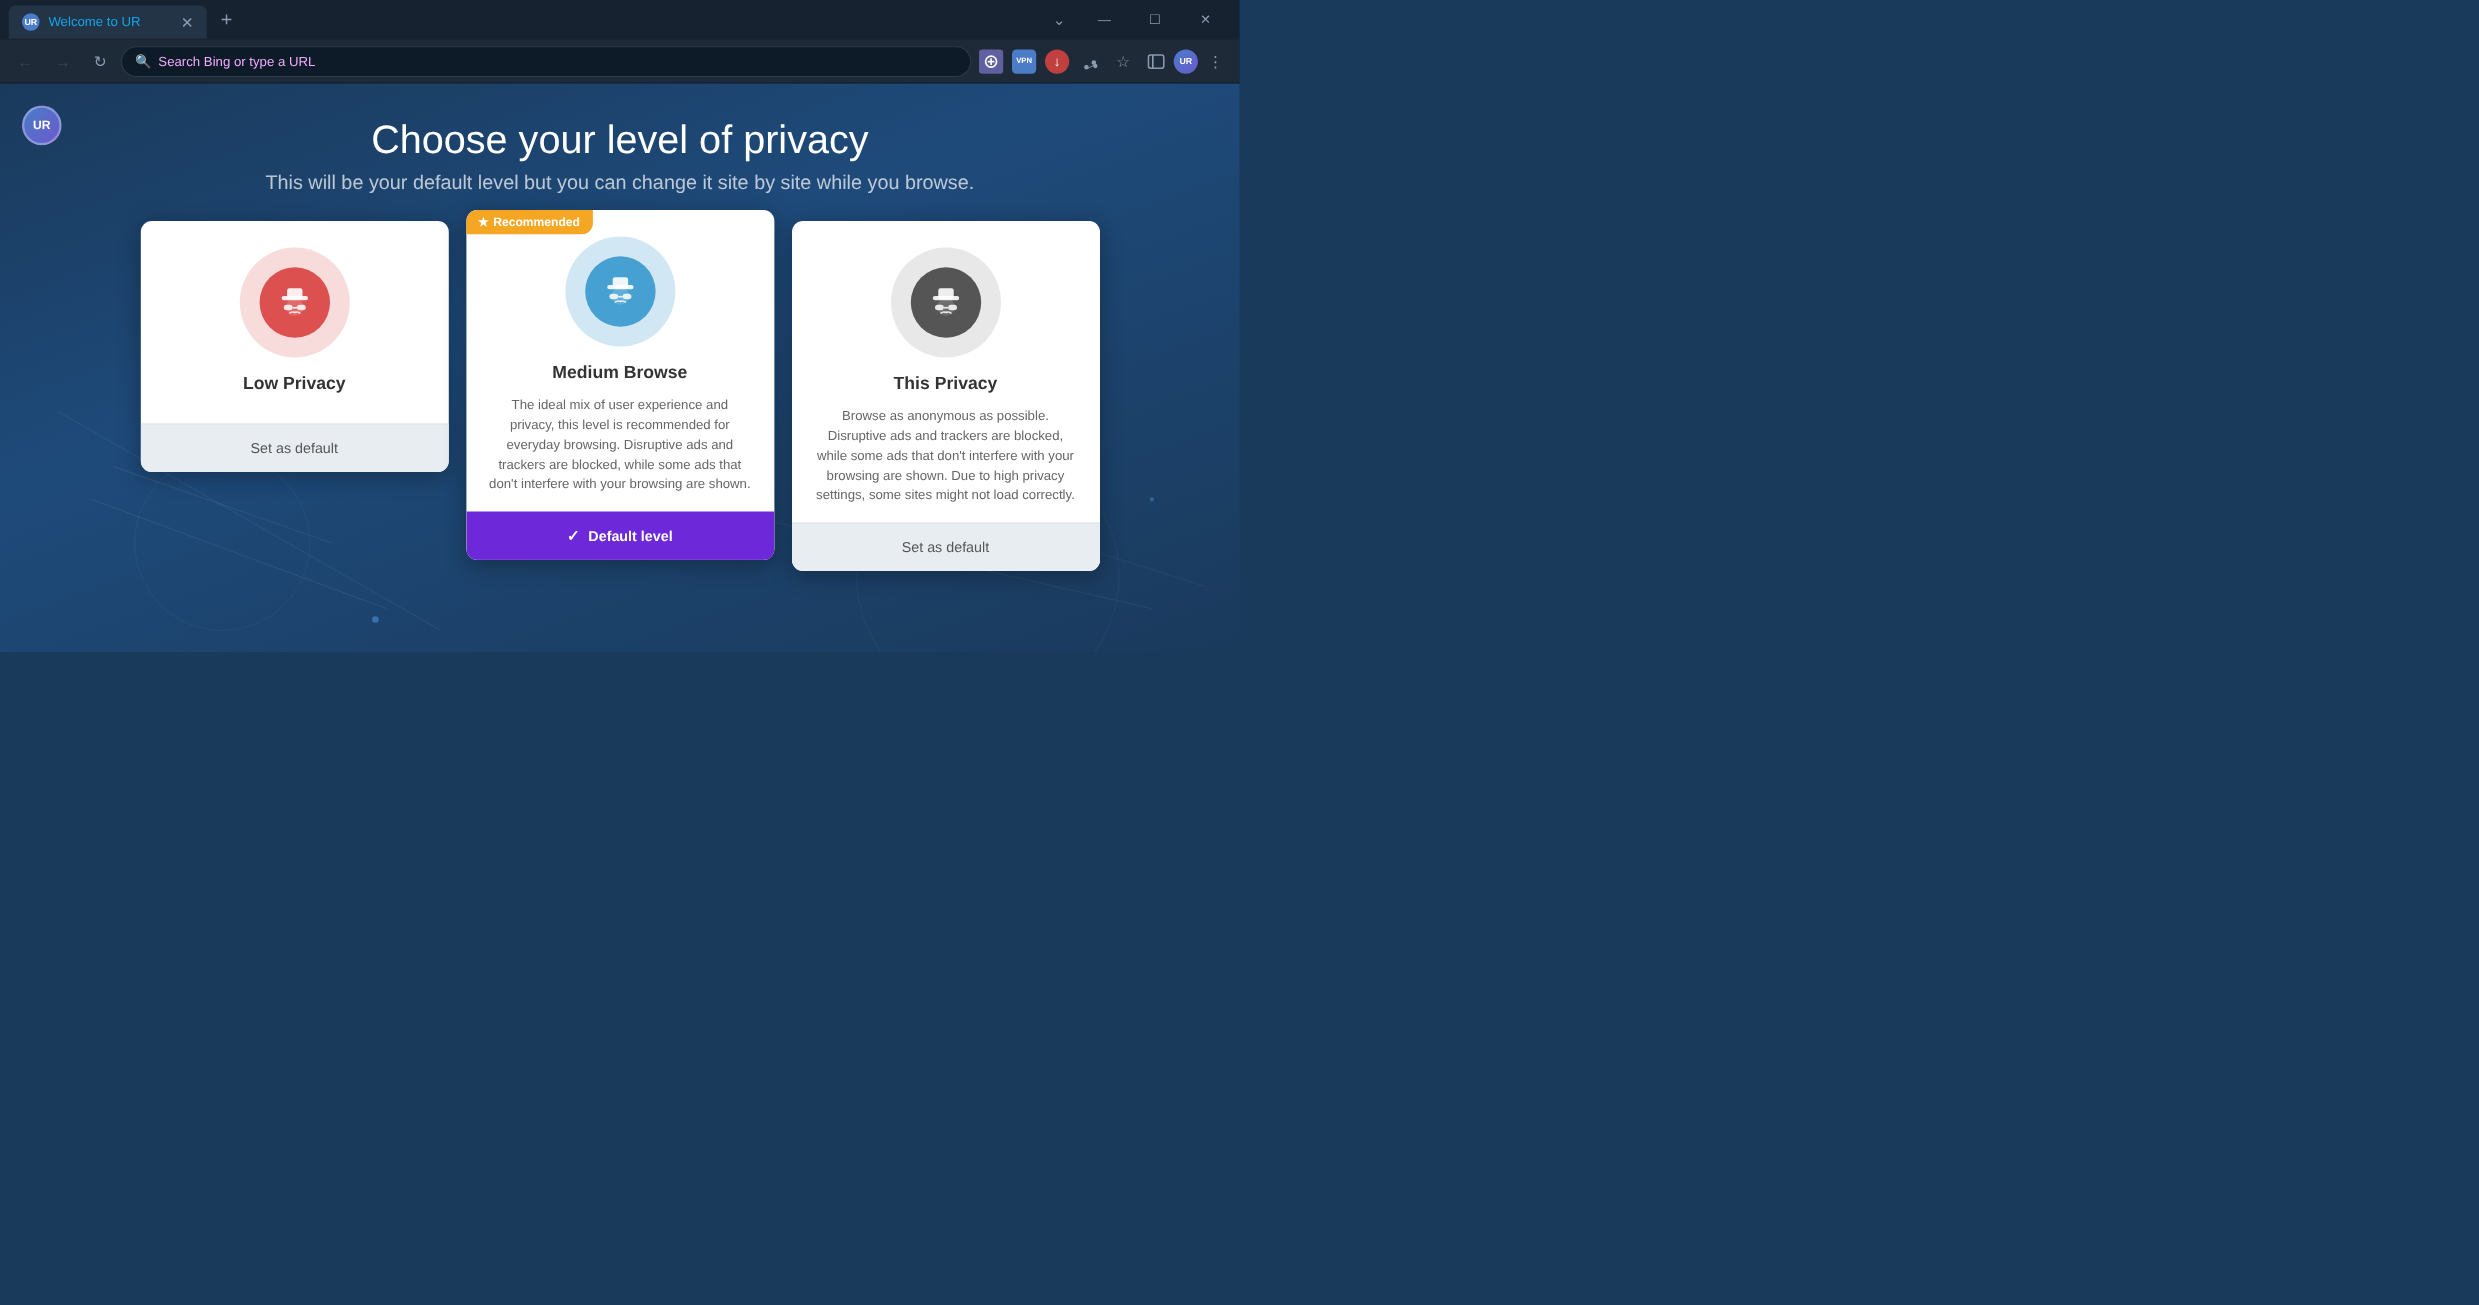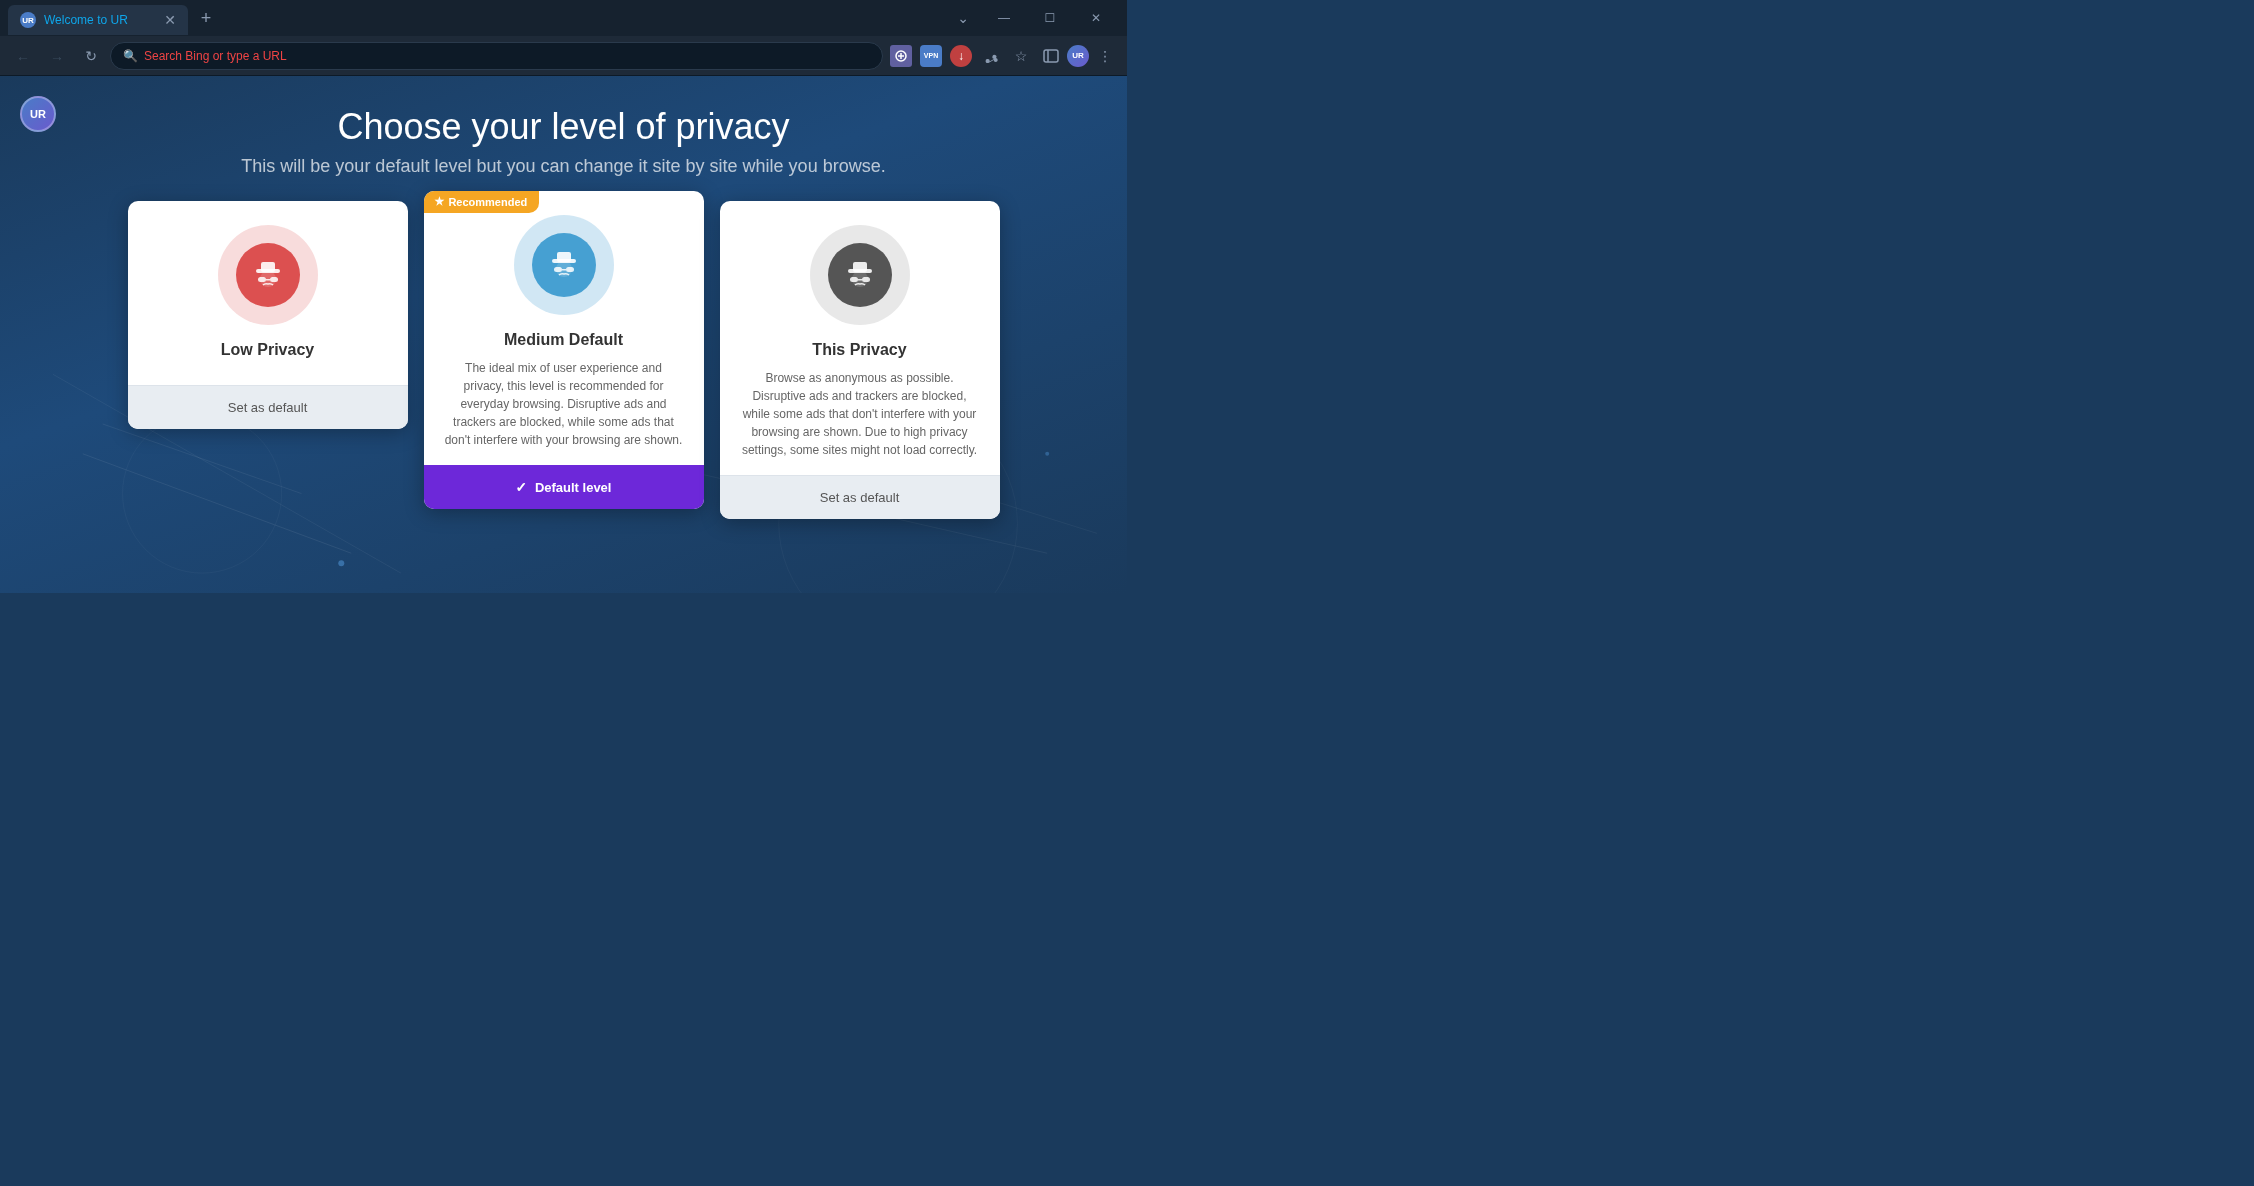--- a/index.html
+++ b/index.html
@@ -18,21 +18,21 @@
     .tab-spacer { flex: 1; }
     .tab-controls { display: flex; align-items: center; gap: 6px; }
     .tab-ctrl-btn { width: 28px; height: 28px; display: flex; align-items: center; justify-content: center; color: #8a9ab0; font-size: 14px; cursor: pointer; }
 
     
     .nav-bar { display: flex; align-items: center; height: 40px; background: #1e2a38; padding: 0 8px; gap: 4px; border-bottom: 1px solid #0d1a27; }
     .nav-btn { width: 30px; height: 30px; display: flex; align-items: center; justify-content: center; color: #8a9ab0; font-size: 14px; cursor: pointer; border-radius: 4px; }
     .nav-btn.disabled { color: #3a4a5c; cursor: default; }
     .address-bar { flex: 1; height: 28px; background: #0d1a27; border: 1px solid #2a3a4c; border-radius: 14px; display: flex; align-items: center; padding: 0 12px; gap: 6px; }
     .address-icon { color: #8a9ab0; font-size: 12px; }
-    .address-text { font-size: 12px; color: #ef4444; flex: 1; }
+    .address-text { font-size: 12px; color: #f0abfc; flex: 1; }
     .nav-actions { display: flex; align-items: center; gap: 2px; }
     .nav-action-btn { width: 28px; height: 28px; display: flex; align-items: center; justify-content: center; color: #8a9ab0; font-size: 14px; cursor: pointer; }
     .nav-icon-round { width: 26px; height: 26px; border-radius: 50%; display: flex; align-items: center; justify-content: center; font-size: 11px; font-weight: bold; cursor: pointer; }
     .nav-icon-user { background: linear-gradient(135deg, #4a7cc7, #6a5acd); color: white; font-size: 9px; font-weight: bold; }
 
     
     .main-content { 
       width: 100%; 
       height: calc(593px - 76px);
       background: linear-gradient(160deg, #1a3a5c 0%, #1e4a7a 40%, #1a3a5c 100%);
@@ -251,21 +251,21 @@
               <rect x="6" y="12" width="24" height="4" rx="2" fill="white" opacity="0.9"></rect>
               <rect x="11" y="5" width="14" height="10" rx="2" fill="white" opacity="0.9"></rect>
               <circle cx="18" cy="22" r="8" fill="white" opacity="0.15"></circle>
               <rect x="8" y="20" width="8" height="5" rx="2.5" fill="white" opacity="0.85"></rect>
               <rect x="20" y="20" width="8" height="5" rx="2.5" fill="white" opacity="0.85"></rect>
               <rect x="16" y="22" width="4" height="1.5" fill="white" opacity="0.85"></rect>
               <path d="M13 28 Q15 26 18 27 Q21 26 23 28" stroke="white" stroke-width="1.5" fill="none" opacity="0.85"></path>
             </svg>
           </div>
         </div>
-        <h3 class="card-title">Medium Default</h3>
+        <h3 class="card-title">Medium Browse</h3>
         <p class="card-desc">The ideal mix of user experience and privacy, this level is recommended for everyday browsing. Disruptive ads and trackers are blocked, while some ads that don't interfere with your browsing are shown.</p>
       </div>
       <div class="card-footer active">
         <span class="checkmark">✓</span>
         <span>Default level</span>
       </div>
     </div>
 
     <div class="privacy-card">
       <div class="card-body">

